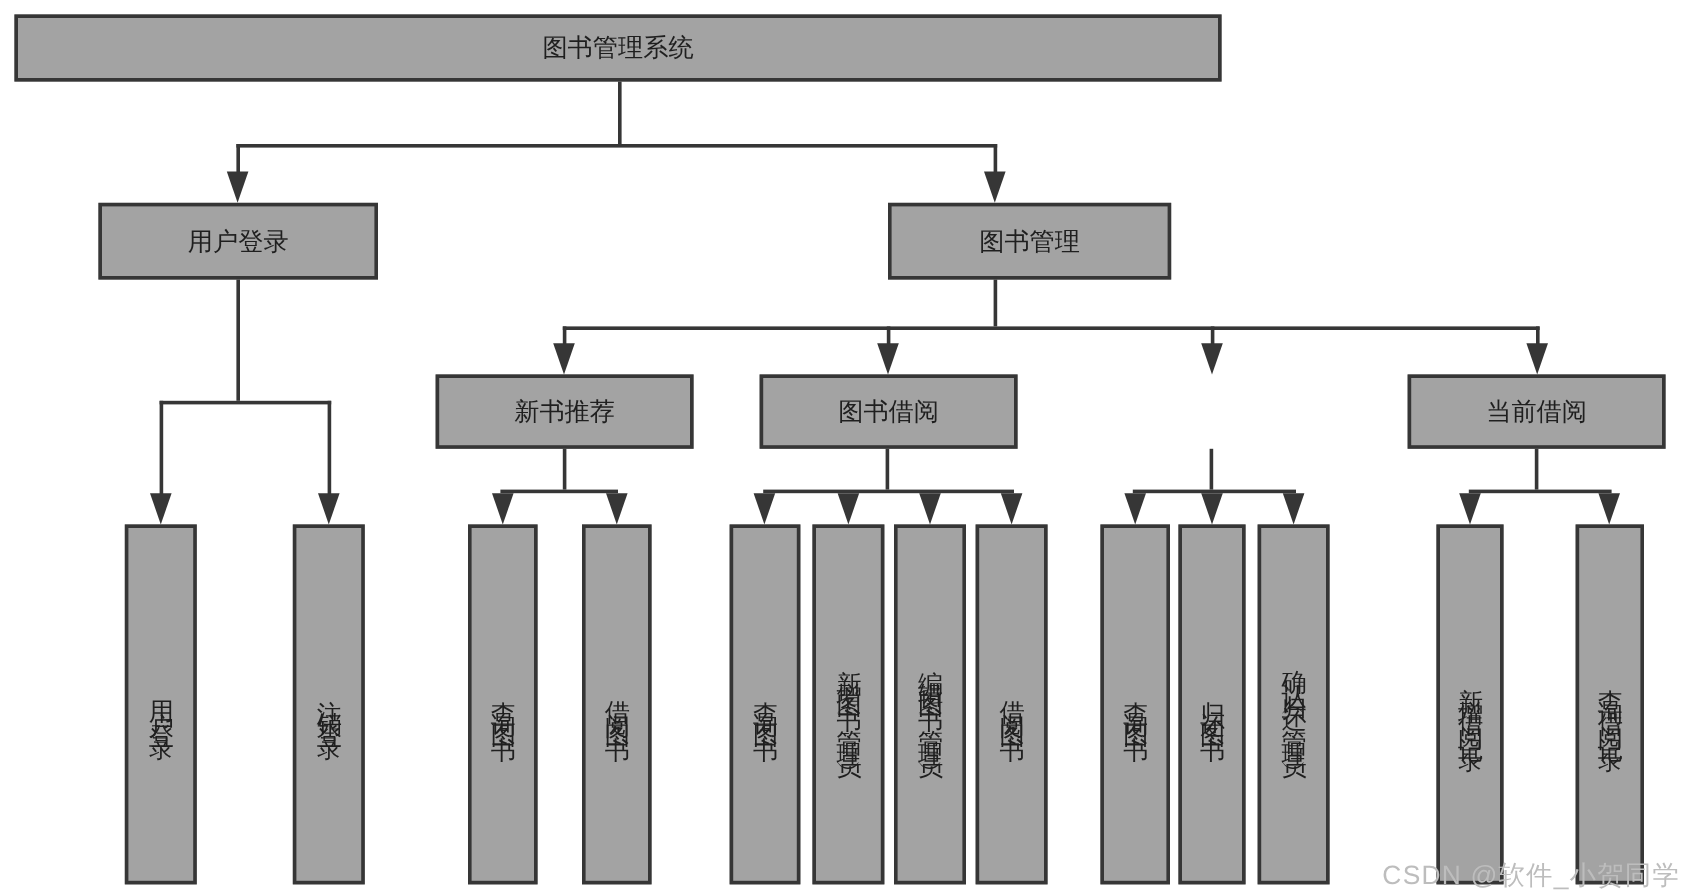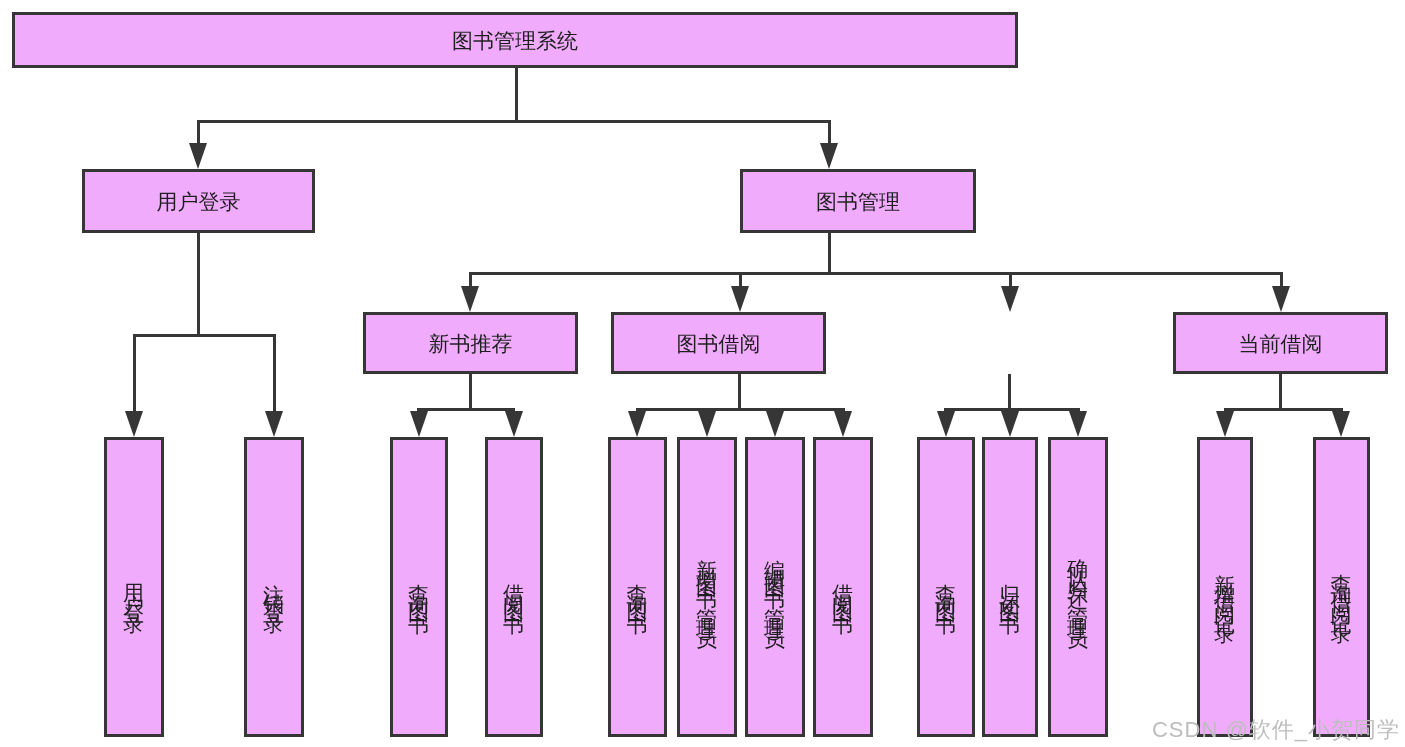--- a/index.html
+++ b/index.html
@@ -9,21 +9,21 @@
     height: 747px;
     background: #ffffff;
     font-family: "Liberation Sans", "DejaVu Sans", sans-serif;
     color: #1f1f1f;
     overflow: hidden;
   }
   .box {
     position: absolute;
     box-sizing: border-box;
     border: 3px solid #363636;
-    background: #f0abfc;
+    background: #a3a3a3;
     display: flex;
     align-items: center;
     justify-content: center;
     font-size: 21px;
     line-height: 1;
     color: #1f1f1f;
   }
   .vbox {
     writing-mode: vertical-rl;
     letter-spacing: 10px;
@@ -55,21 +55,21 @@
 <body>
 
 <div class="canvas">
 
   <div class="box" style="left:12px; top:12px; width:1006px; height:56px;">图书管理系统</div>
 
   <div class="box" style="left:82px; top:169px; width:233px; height:64px;">用户登录</div>
   <div class="box" style="left:712px; top:169px; width:236px; height:64px;margin-left:28px;">图书管理</div>
 
   <div class="box" style="left:363px; top:312px; width:215px; height:62px;">新书推荐</div>
-  <div class="box" style="left:611px; top:312px; width:215px; height:62px;">图书借阅</div>
+  <div class="box" style="left:633px; top:312px; width:215px; height:62px;">图书借阅</div>
   <div class="box" style="left:1173px; top:312px; width:215px; height:62px;">当前借阅</div>
 
   <div class="box vbox" style="left:104px; top:437px; width:60px; height:300px;">用户登录</div>
   <div class="box vbox" style="left:244px; top:437px; width:60px; height:300px;">注销登录</div>
 
   <div class="box vbox" style="left:390px; top:437px; width:58px; height:300px;">查询图书</div>
   <div class="box vbox" style="left:485px; top:437px; width:58px; height:300px;">借阅图书</div>
 
   <div class="box vbox" style="left:608px; top:437px; width:59px; height:300px;">查询图书</div>
   <div class="box vbox" style="left:677px; top:437px; width:60px; height:300px;">新增图书（管理员）</div>

